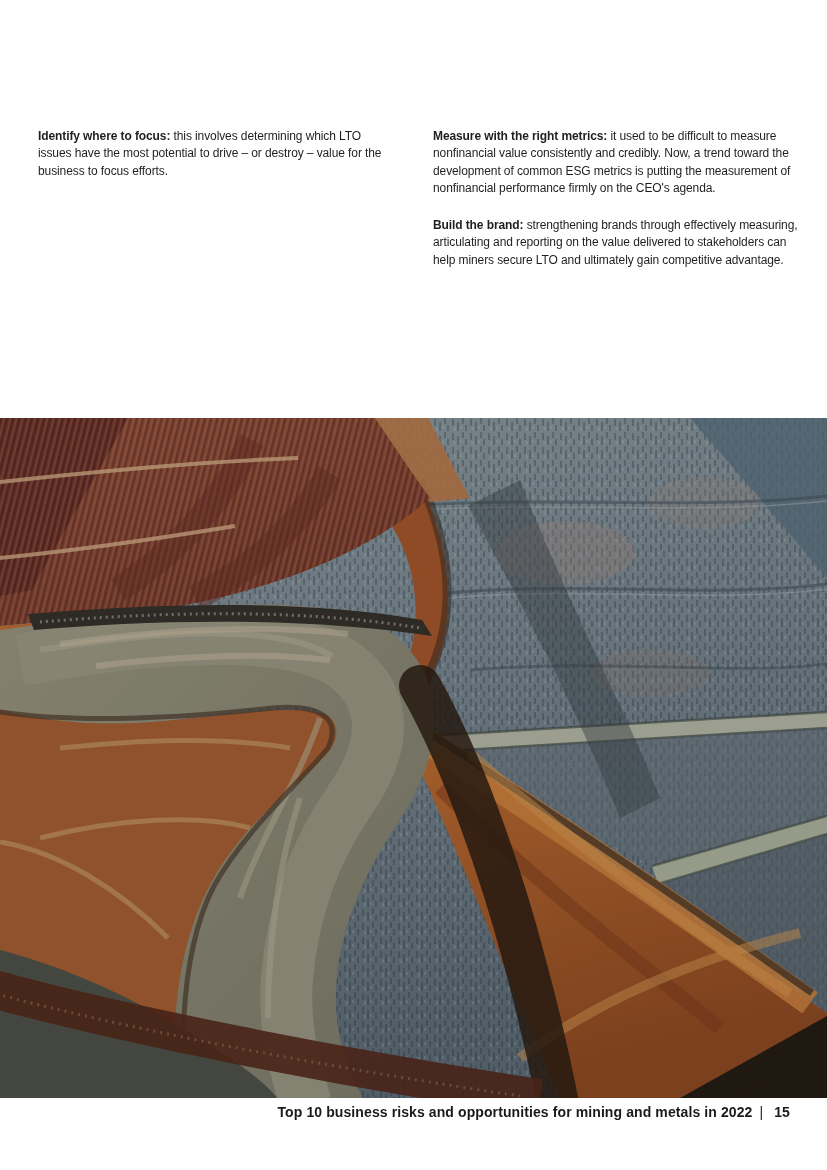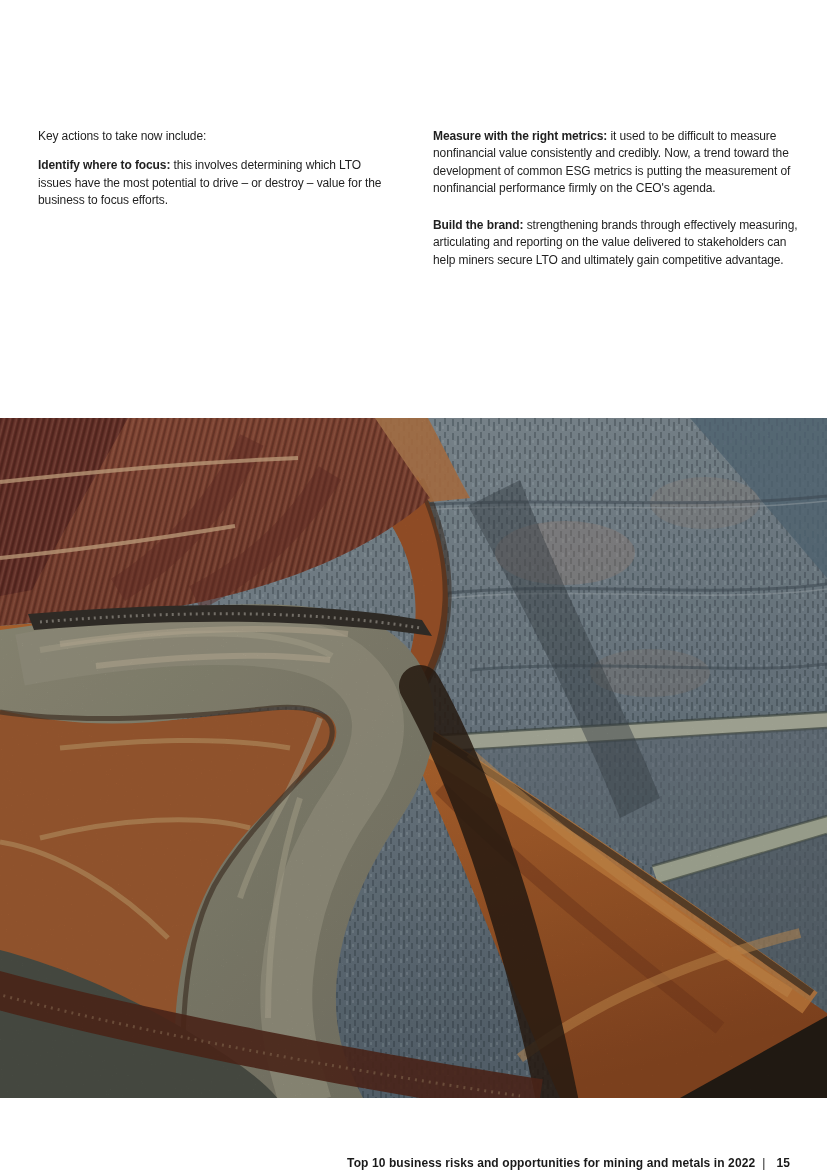--- a/index.html
+++ b/index.html
@@ -27,37 +27,36 @@
   .photo{
     position:absolute;
     left:0;top:418px;
     width:827px;height:680px;
     overflow:hidden;
     background:#7a868e;
   }
   .photo svg{display:block;width:100%;height:100%;}
   .footer{
     position:absolute;
-    top:1156px;right:37px;
-    font-size:12px;
+    top:1104px;right:37px;
+    font-size:14px;
     font-weight:700;
     color:#1a1a1a;
     letter-spacing:0.1px;
     white-space:nowrap;
   }
   .footer .sep{display:inline-block;margin:0 7px 0 7px;font-weight:400;}
   .footer .pagenum{display:inline-block;margin-left:4px;}
 </style>
 </head>
 <body>
 
 <div class="page">
 
   <div class="col col-left">
-    <p class="intro">Key actions to take now include:</p>
     <p><span class="lead">Identify where to focus:</span><span> this involves determining which LTO issues have the most potential to drive – or destroy – value for the business to focus efforts.</span></p>
   </div>
 
   <div class="col col-right">
     <p><span class="lead">Measure with the right metrics:</span><span> it used to be difficult to measure nonfinancial value consistently and credibly. Now, a trend toward the development of common ESG metrics is putting the measurement of nonfinancial performance firmly on the CEO's agenda.</span></p>
     <p><span class="lead">Build the brand:</span><span> strengthening brands through effectively measuring, articulating and reporting on the value delivered to stakeholders can help miners secure LTO and ultimately gain competitive advantage.</span></p>
   </div>
 
   <div class="photo" title="Aerial view of a terraced open-pit mine: red-brown striated upper wall, grey-blue benched rock face with narrow bench roads, and a wide grey haul road making a hairpin turn and descending between rust-orange slopes">
     <svg viewBox="0 0 827 680" preserveAspectRatio="none">

